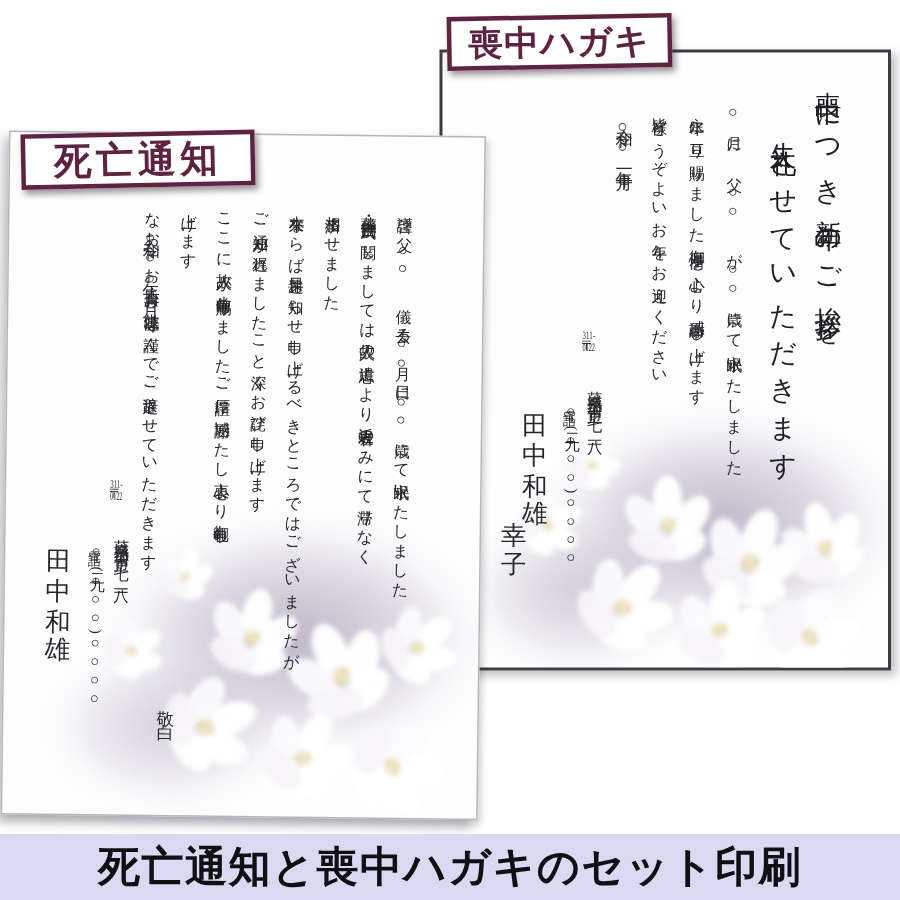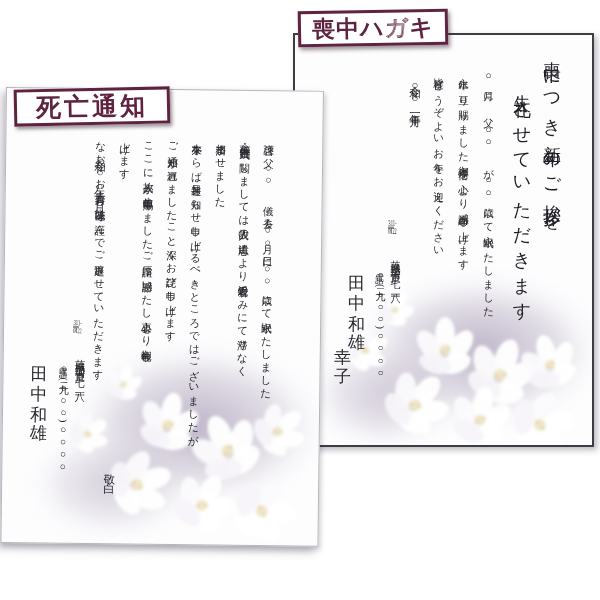--- a/index.html
+++ b/index.html
@@ -145,13 +145,14 @@
     <div class="vcol addr-col" style="left:69px;top:262px">茨城県那珂市戸二七○八一一</div>
     <div class="vcol phone-col" style="left:53px;top:272px">
       <span class="plabel">電話</span><span>○二九(○○○)○○○○</span>
     </div>
     <div class="vcol name-col" style="left:24px;top:264px">田中和雄</div>
   </div>
 
   <div class="badge badge-left">死亡通知</div>
   <div class="badge badge-right">喪中ハガキ</div>
 
+  <div class="banner">死亡通知と喪中ハガキのセット印刷</div>
 </div>
 
 </body></html>

